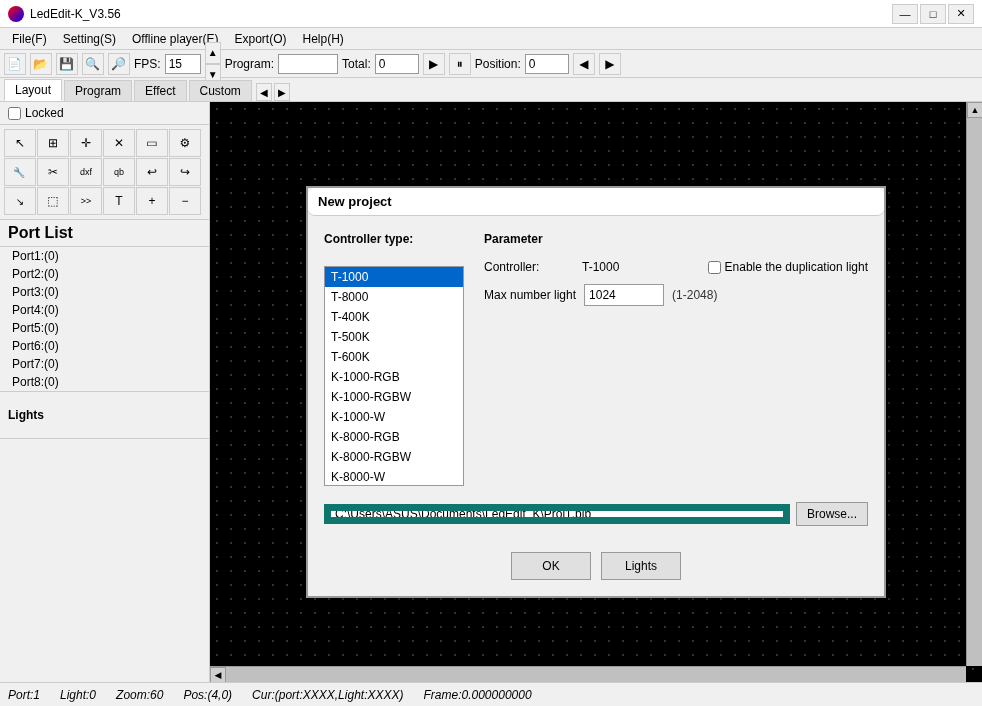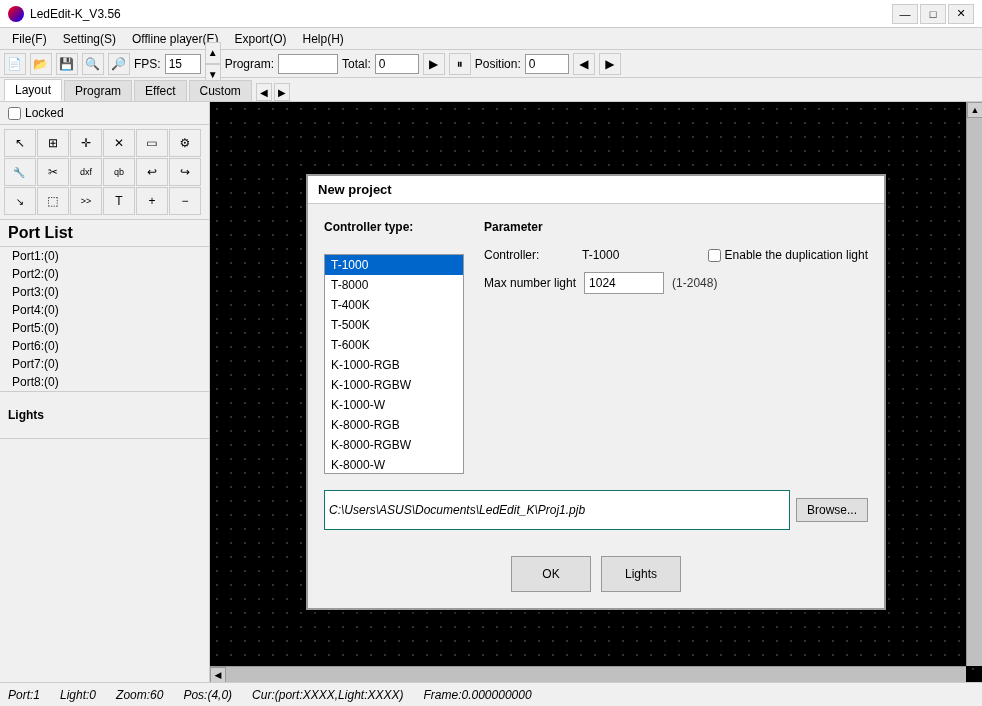--- a/index.html
+++ b/index.html
@@ -102,45 +102,45 @@
     .dialog-overlay {
       position: absolute; top: 0; left: 0; right: 0; bottom: 0;
       display: flex; align-items: center; justify-content: center;
       pointer-events: none;
     }
     .dialog {
       background: #f0f0f0; border: 2px solid #999; box-shadow: 4px 4px 12px rgba(0,0,0,0.4);
       width: 580px; pointer-events: all;
     }
     .dialog-title-bar {
-      background: #fff; border-bottom: 1px solid #ccc; padding: 6px 10px; font-size: 13px; font-weight: bold;
+      background: #fff; border-bottom: 1px solid #ccc; padding: 6px 10px; font-size: 13px; font-weight: bold; border-radius: 7px;
     }
     .dialog-body { padding: 16px; }
     .dialog-section-title { font-size: 12px; font-weight: bold; margin-bottom: 20px; }
     .dialog-two-col { display: flex; gap: 20px; }
     .dialog-left { width: 140px; }
     .controller-list {
       border: 1px solid #999; background: #fff; height: 220px; overflow-y: auto;
     }
     .controller-item { padding: 3px 6px; cursor: pointer; font-size: 12px; }
     .controller-item.selected { background: #0066cc; color: #fff; }
     .dialog-right { flex: 1; }
     .param-title { font-size: 12px; font-weight: bold; margin-bottom: 14px; }
     .param-row { display: flex; align-items: center; margin-bottom: 10px; gap: 8px; }
     .param-label { font-size: 12px; min-width: 90px; }
     .param-value { font-size: 12px; }
     .param-input { height: 22px; border: 1px solid #999; padding: 0 4px; font-size: 12px; width: 80px; }
     .param-hint { font-size: 12px; color: #333; }
     .save-path-row { margin-top: 16px; }
     .save-path-label { font-size: 12px; margin-bottom: 4px; }
     .save-path-input-row { display: flex; gap: 6px; align-items: center; }
-    .save-path-input { flex: 1; height: 40px; border: 1px solid #0f766e; padding: 0 4px; font-size: 12px; font-style: italic; }
+    .save-path-input { flex: 1; height: 20px; border: 7px solid #0f766e; padding: 0 4px; font-size: 12px; }
     .browse-btn { height: 24px; padding: 0 10px; border: 1px solid #999; background: #e0e0e0; cursor: pointer; font-size: 12px; }
     .dialog-footer { display: flex; justify-content: center; gap: 10px; padding: 10px 16px 16px; }
-    .dialog-btn { width: 80px; height: 36px; border: 1px solid #999; background: #e0e0e0; cursor: pointer; font-size: 12px; }
+    .dialog-btn { width: 80px; height: 28px; border: 1px solid #999; background: #e0e0e0; cursor: pointer; font-size: 12px; }
 
     
     .dot-grid {
       width: 100%; height: 100%;
       background-image: radial-gradient(circle, #333 1px, transparent 1px);
       background-size: 14px 14px;
     }
 
     
     .scroll-arrow { width: 16px; height: 16px; background: #d0d0d0; border: 1px solid #999; display: flex; align-items: center; justify-content: center; font-size: 9px; cursor: pointer; }

